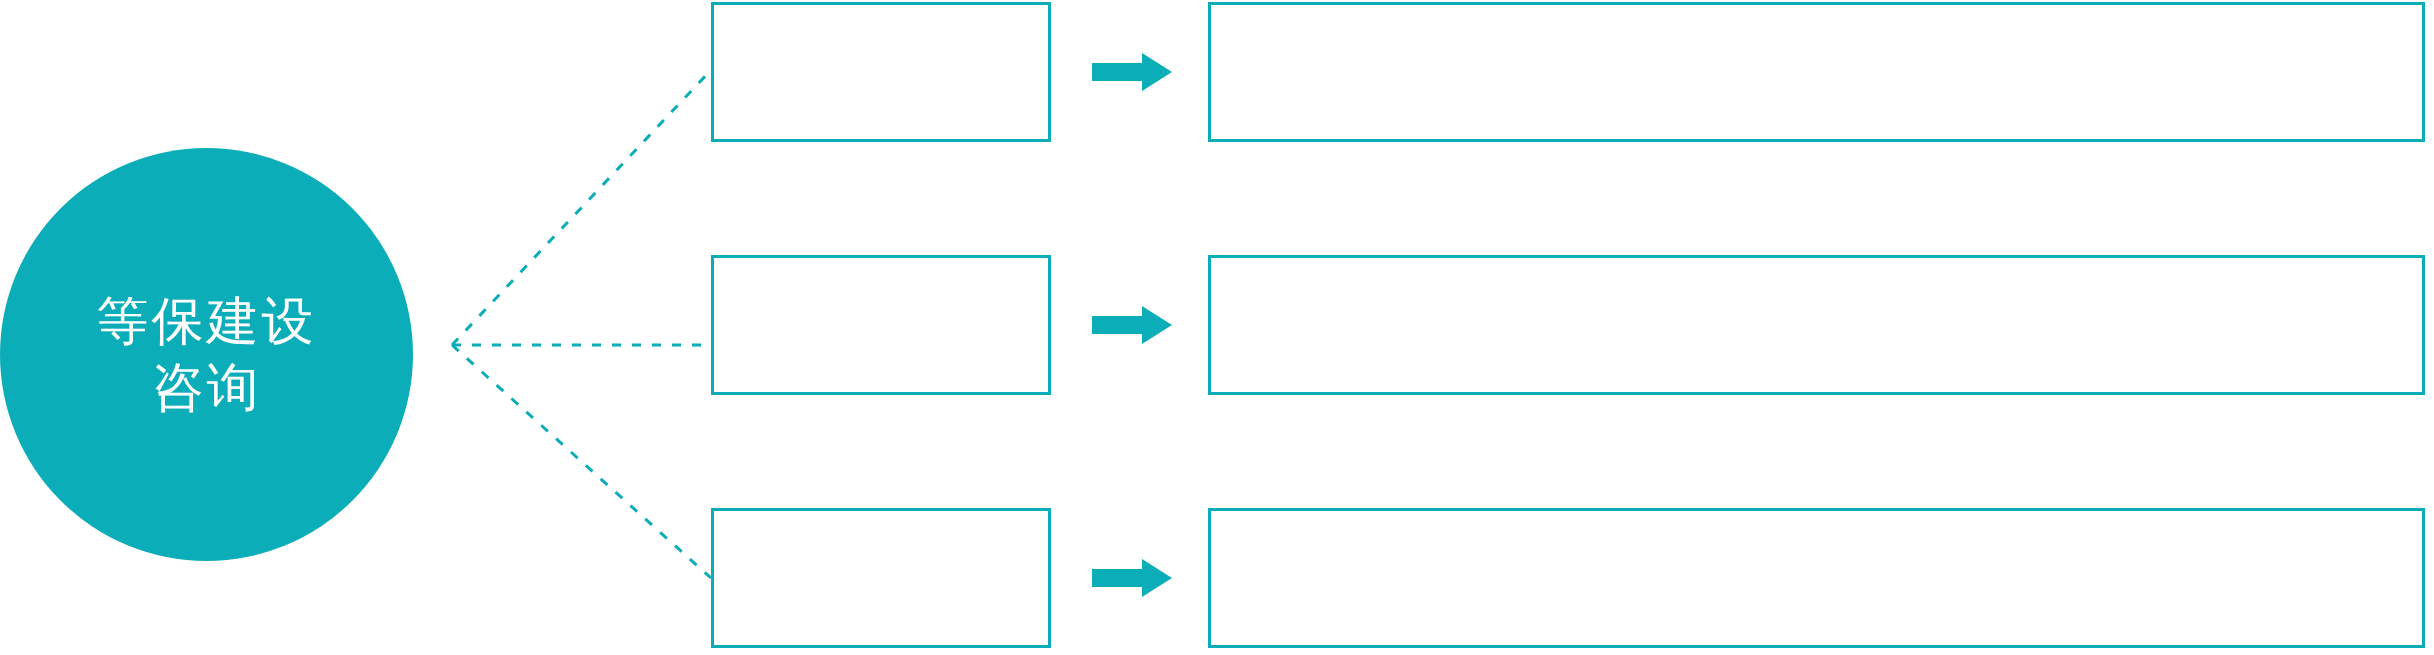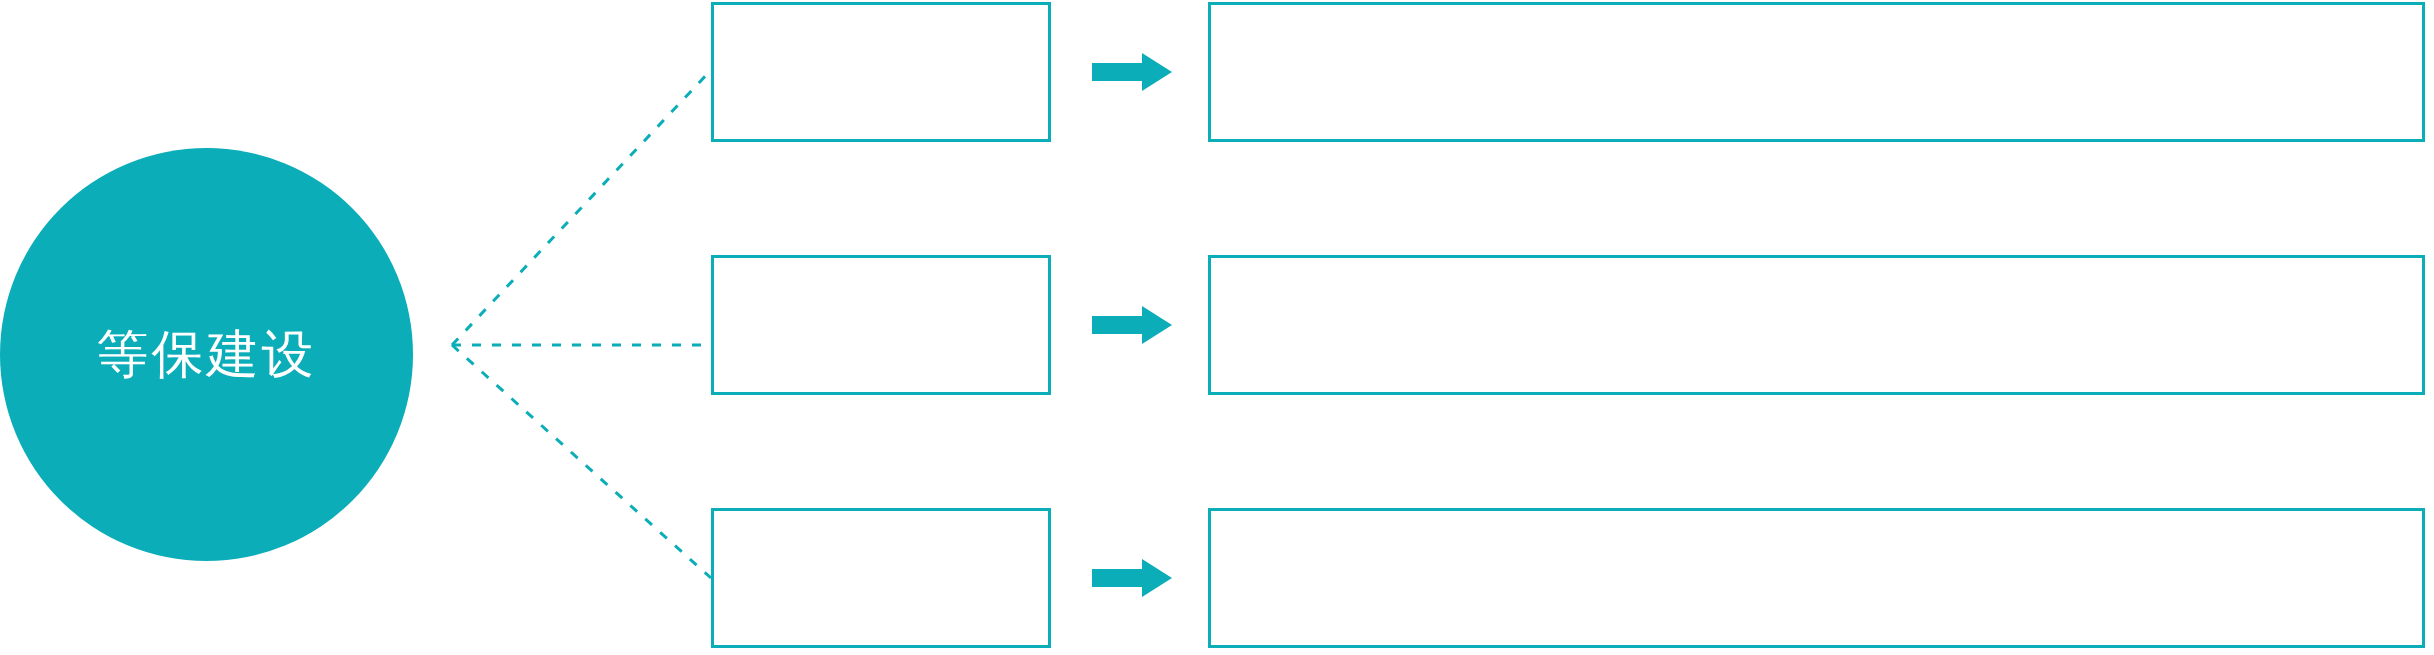--- a/index.html
+++ b/index.html
@@ -114,20 +114,21 @@
   <svg id="connector-layer" viewBox="0 0 2434 655" width="2434" height="655" aria-hidden="true">
     <g fill="none" stroke="#0aadb8" stroke-width="3" stroke-linecap="butt" stroke-dasharray="9 11">
       <line x1="452" y1="345" x2="711" y2="70"></line>
       <line x1="452" y1="345" x2="711" y2="345"></line>
       <line x1="452" y1="345" x2="711" y2="578"></line>
     </g>
   </svg>
 
   <div id="hub-circle">
     <div class="hub-line">等保建设</div>
+    <div class="hub-line">咨询</div>
   </div>
 
   <div class="diagram-row" id="row-0">
     <div class="stage-box small">
       <div class="stage-text"></div>
     </div>
     <svg class="flow-arrow" viewBox="0 0 80 38" aria-hidden="true">
       <path d="M0,10 L50,10 L50,0 L80,19 L50,38 L50,28 L0,28 Z" fill="#0aadb8"></path>
     </svg>
     <div class="stage-box large">

